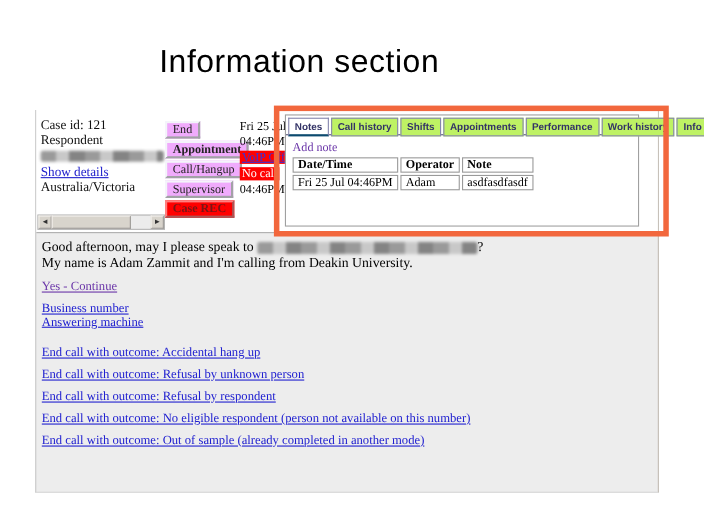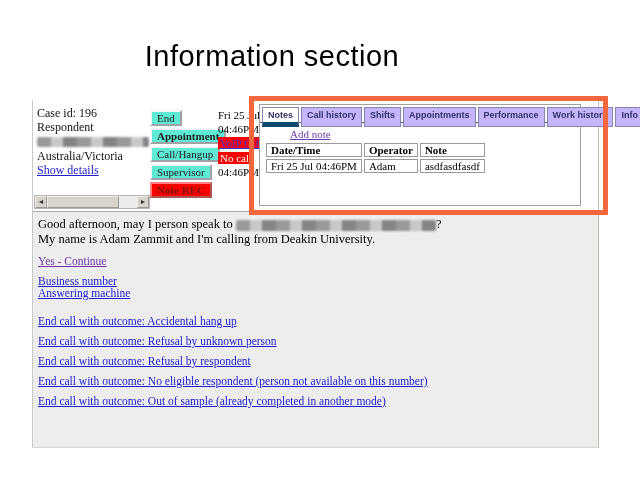--- a/index.html
+++ b/index.html
@@ -13,25 +13,25 @@
         background:#ededed;border-left:1px solid #c9c9c9;border-right:1px solid #c2bcb4;border-bottom:1px solid #d8d8d8;}
   .top-panel{position:absolute;left:0;top:0;width:100%;height:111px;background:#ffffff;border-bottom:1px solid #aaa;}
 
   .case-block{position:absolute;left:4px;top:6px;font-size:12px;color:#111;line-height:14px;}
   .case-line{white-space:nowrap;}
   .redact{display:inline-block;vertical-align:middle;height:9px;border-radius:2px;
           background:repeating-linear-gradient(90deg,#9a9a9a 0 14px,#c8c8c8 14px 26px,#848484 26px 40px);
           filter:blur(1.3px);}
   .redact.name{width:112px;height:10px;margin:2px 0;}
   .link{color:#2222cc;text-decoration:underline;cursor:pointer;}
-  .vlink{color:#6a35a8;text-decoration:underline;cursor:pointer;margin-left:24px;}
+  .vlink{color:#6a35a8;cursor:pointer;}
 
   .btn-col{position:absolute;left:117px;top:0;}
   .app-btn{position:absolute;white-space:nowrap;font-family:"Liberation Serif",serif;font-size:11px;
-           background:#5eead4;border:2px outset #f4f4fa;color:#222;padding:0 5px;height:16px;line-height:13px;cursor:pointer;}
+           background:#f0abfc;border:2px outset #f4f4fa;color:#222;padding:0 5px;height:16px;line-height:13px;cursor:pointer;}
   .app-btn.rec{background:#ff0000;border:2px outset #ff8080;color:#7a1515;font-weight:bold;}
 
   .status-col{position:absolute;left:185px;top:0;font-size:11px;color:#000;}
   .status-item{position:absolute;white-space:nowrap;}
   .badge-red{background:#ff0000;padding:0 2px;}
   .badge-red .blu{color:#3333dd;text-decoration:underline;cursor:pointer;}
   .badge-red.nc{color:#ffffff;}
 
   .hscroll{position:absolute;left:1px;top:95px;width:114px;height:12px;display:flex;background:#ececec;border:1px solid #b5b5b5;}
   .sb-btn{width:12px;height:100%;background:#d8d4cc;border:1px outset #f0ede8;font-size:7px;line-height:10px;text-align:center;color:#333;cursor:pointer;box-sizing:border-box;}
@@ -39,22 +39,22 @@
   .sb-track{flex:1;}
 
   
   .highlight{position:absolute;left:249px;top:96px;width:349px;height:109px;
              border:5px solid #f2673d;pointer-events:none;z-index:30;}
 
   
   .tab-panel{position:absolute;left:259px;top:104px;width:320px;height:100px;background:#fff;border:1px solid #a0a0a0;z-index:20;}
   .tabs{position:absolute;left:2px;top:2px;display:flex;gap:2px;z-index:2;}
   .tab{font-family:"Liberation Sans",sans-serif;font-weight:bold;font-size:9px;color:#333366;
-       background:#c4b5fd;border:1px solid #8585ad;padding:2px 5px 2px 5px;white-space:nowrap;cursor:pointer;}
-  .tab.active{background:#ffffff;border-bottom:5px solid #0c4a6e;}
+       background:#bef264;border:1px solid #8585ad;padding:2px 5px 2px 5px;white-space:nowrap;cursor:pointer;}
+  .tab.active{background:#ffffff;border-bottom:2px solid #0c4a6e;}
   .tab-rule{position:absolute;left:0;top:17px;width:100%;border-bottom:1px solid #55557a;z-index:1;}
   .add-note{position:absolute;left:6px;top:23px;font-size:11px;}
   .note-table{position:absolute;left:4px;top:36px;border-spacing:2px;font-size:11px;color:#000;}
   .note-table td,.note-table th{border:1px solid #9a9a9a;background:#fff;padding:0 4px;white-space:nowrap;text-align:left;font-weight:normal;}
   .note-table th{font-weight:bold;}
   .th-date{min-width:78px;} .th-op{min-width:42px;} .th-note{min-width:40px;}
 
   
   .question{position:absolute;left:5px;top:117px;font-size:12.5px;color:#000;line-height:15px;}
   .redact.who{width:200px;height:11px;}
@@ -65,53 +65,53 @@
 </head>
 <body>
 
 <div class="slide">
   <div class="title">Information section</div>
 
   <div class="shot">
     <div class="top-panel">
 
       <div class="case-block">
-        <div class="case-line">Case id: 196</div>
+        <div class="case-line">Case id: 121</div>
         <div class="case-line">Respondent</div>
         <div><span class="redact name"></span></div>
+        <div class="case-line"><span class="link">Show details</span></div>
         <div class="case-line">Australia/Victoria</div>
-        <div class="case-line"><span class="link">Show details</span></div>
       </div>
 
       <div class="btn-col">
         <button class="app-btn" style="top:10px;left:0;">End</button>
         <button class="app-btn" style="top:28px;left:0;font-weight:bold;">Appointment</button>
         <button class="app-btn" style="top:46px;left:0;">Call/Hangup</button>
         <button class="app-btn" style="top:64px;left:0;">Supervisor</button>
-        <button class="app-btn rec" style="top:82px;left:0;">Note REC</button>
+        <button class="app-btn rec" style="top:82px;left:0;">Case REC</button>
       </div>
 
       <div class="status-col">
         <div class="status-item" style="top:9px;">Fri 25 Jul</div>
         <div class="status-item" style="top:23px;">04:46PM</div>
         <div class="status-item badge-red" style="top:37px;"><span class="blu">VoIP Off</span></div>
         <div class="status-item badge-red nc" style="top:52px;">No call</div>
         <div class="status-item" style="top:66px;">04:46PM</div>
       </div>
 
       <div class="hscroll">
         <div class="sb-btn">◄</div>
         <div class="sb-thumb"></div>
         <div class="sb-track"></div>
         <div class="sb-btn">►</div>
       </div>
     </div>
 
     <div class="question">
-      <span>Good afternoon, may I person speak to </span><span class="redact who"></span><span>?</span><br>
+      <span>Good afternoon, may I please speak to </span><span class="redact who"></span><span>?</span><br>
       <span>My name is Adam Zammit and I'm calling from Deakin University.</span>
     </div>
 
     <div class="q-links">
       <span class="q-link visited" style="top:0px;left:0;text-align:center;">Yes - Continue</span>
       <span class="q-link" style="top:20px;left:0;">Business number</span>
       <span class="q-link" style="top:32px;left:0;">Answering machine</span>
       <span class="q-link" style="top:60px;left:0;">End call with outcome: Accidental hang up</span>
       <span class="q-link" style="top:80px;left:0;">End call with outcome: Refusal by unknown person</span>
       <span class="q-link" style="top:100px;left:0;">End call with outcome: Refusal by respondent</span>

